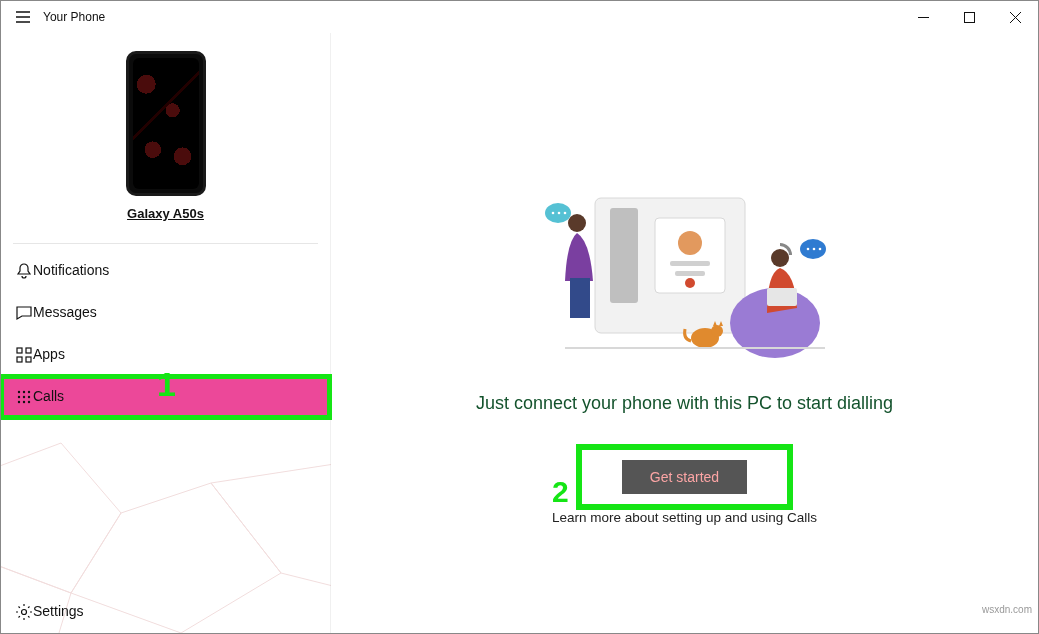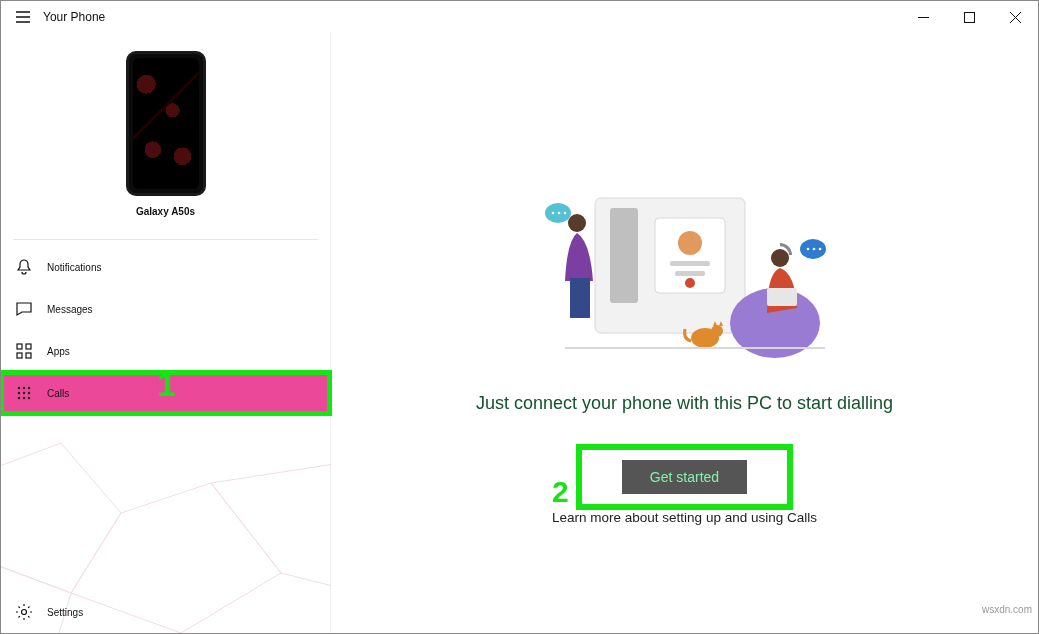--- a/index.html
+++ b/index.html
@@ -19,34 +19,34 @@
   .sidebar-bg { position:absolute; left:0; bottom:0; width:330px; height:200px; z-index:0; opacity:0.5;}
   .phone-block { text-align:center; padding: 18px 0 12px; position:relative; z-index:1;}
   .phone { width:80px; height:145px; border-radius:10px; background:#0b0b0b; border:3px solid #1a1a1a; margin:0 auto; position:relative; overflow:hidden;}
   .phone-inner { position:absolute; inset:4px; border-radius:6px; background:
     radial-gradient(circle at 20% 20%, #4a0c0c 0 8%, transparent 8%),
     radial-gradient(circle at 60% 40%, #4a0c0c 0 8%, transparent 8%),
     radial-gradient(circle at 30% 70%, #4a0c0c 0 8%, transparent 8%),
     radial-gradient(circle at 75% 75%, #4a0c0c 0 8%, transparent 8%),
     linear-gradient(135deg,#000 0 40%, #200 40% 42%, #000 42% 100%);
   }
-  .phone-name { font-size:10px; font-weight:600; margin-top:10px; color:#111;}
+  .phone-name { font-size:13px; font-weight:600; margin-top:10px; color:#111;text-decoration:underline;}
   .sep { height:1px; background:#e6e6e6; margin:10px 12px 6px;}
   .nav { list-style:none; position:relative; z-index:1;}
-  .nav-item { display:flex; align-items:center; gap:14px; padding:12px 14px; font-size:10px; color:#111; cursor:pointer;}
+  .nav-item { display:flex; align-items:flex-start; padding:12px 14px; font-size:14px; color:#111; cursor:pointer;}
   .nav-item .ic { width:18px; height:18px; display:flex; align-items:center; justify-content:center;}
   .nav-item.selected { outline:5px solid #15e515; outline-offset:-3px; background:#ec4899;}
   .settings { margin-top:auto; position:relative; z-index:1;}
 
   .main { flex:1; position:relative; padding: 20px 40px; display:flex; flex-direction:column; align-items:center; }
   .illus { margin-top: 130px; width:300px; height:180px; position:relative; }
   .headline { font-size:30.5px; font-weight:400; color:#222; margin-top:34px; text-align:center;}
   .sub { font-size:18px; color:#14532d; margin-top:30px; text-align:center;}
   .cta-wrap { margin-top:30px; border:6px solid #15e515; padding:10px 40px; display:inline-block;}
-  .cta { background:#555; color:#86efac; border:none; padding:9px 28px; font-size:14px; cursor:pointer;}
+  .cta { background:#555; color:#fca5a5; border:none; padding:9px 28px; font-size:14px; cursor:pointer;}
   .learn { font-size:13.5px; color:#222; }
   
   .step1 { position:absolute; left:156px; top:364px; color:#15e515; font-size:34px; font-weight:600; z-index:5;}
   .step2 { position:absolute; left:551px; top:474px; color:#15e515; font-size:30px; font-weight:600;}
   .watermark { position:absolute; right:6px; bottom:18px; font-size:10px; color:#999;}
 </style>
 </head>
 <body>
 
 <div class="titlebar">

